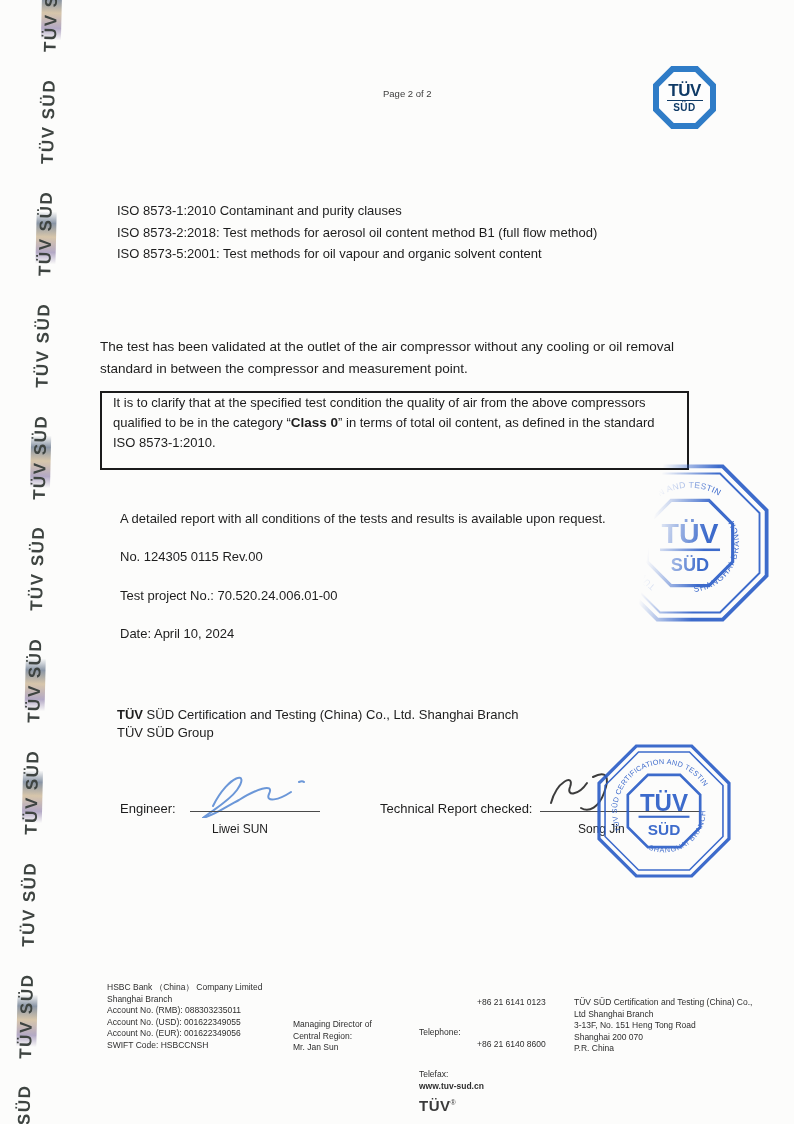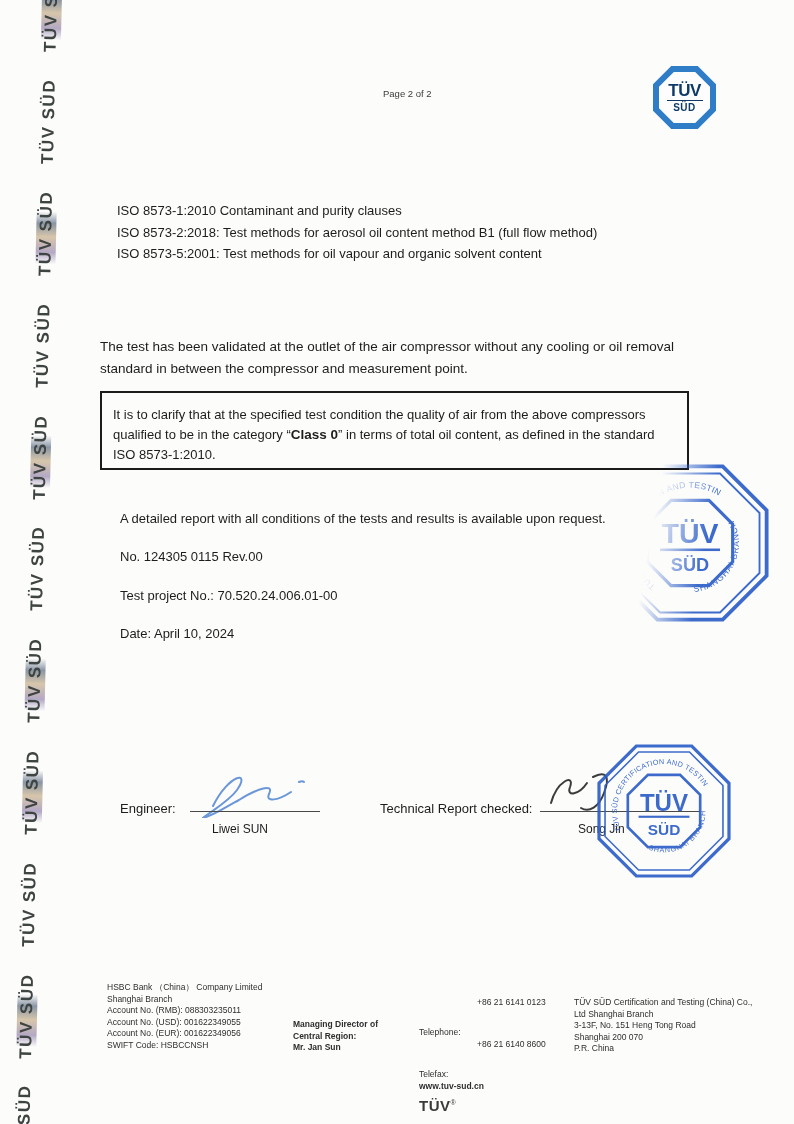--- a/index.html
+++ b/index.html
@@ -38,21 +38,21 @@
   .logo-tuv { color:#0f3a66; font-weight:bold; font-size:17px; line-height:1; letter-spacing:-.5px; }
   .logo-div { width:36px; height:1px; background:#0f3a66; margin:1.5px 0 2px; }
   .logo-sud { color:#0f3a66; font-weight:bold; font-size:10px; letter-spacing:.5px; line-height:1; }
 
   
   .iso-block { position:absolute; left:117px; top:200px; font-size:13px; line-height:21.5px; }
   .coverage-block { position:absolute; left:104px; top:291px; font-size:13px; line-height:22px; }
   .validation-block { position:absolute; left:100px; top:336px; width:592px; font-size:13.5px; line-height:22px; }
   .clarify-box {
     position:absolute; left:100px; top:391px; width:589px; height:79px;
-    border:2px solid #1b1b1b; padding:12px 12px 0 11px;
+    border:2px solid #1b1b1b; padding:0 12px 0 11px;
     font-size:13px; line-height:20px;
   }
   .clarify-box b { font-size:13.5px; }
   .line-item { position:absolute; left:120px; font-size:13px; }
   .request-note { top:511px; }
   .report-number { top:549px; }
   .test-project { top:588px; }
   .report-date { top:626px; }
   .company-block { position:absolute; left:117px; top:706px; font-size:13px; line-height:18px; }
 
@@ -75,21 +75,21 @@
   .stamp.edge {
     left:611px; top:464px; width:158px; height:158px;
     -webkit-mask-image:linear-gradient(100deg, transparent 28%, #000 58%);
     mask-image:linear-gradient(100deg, transparent 28%, #000 58%);
   }
   .stamp.signature { left:597px; top:744px; width:134px; height:134px; }
 
   
   .footer-col { position:absolute; font-size:8.5px; line-height:11.5px; color:#2e2e2e; }
   .footer-bank { left:107px; top:982px; }
-  .footer-director { left:293px; top:1019px;font-weight:bold; }
+  .footer-director { left:293px; top:1019px; }
   .footer-contact { left:419px; top:997px; }
   .footer-address { left:574px; top:997px; }
   .contact-row { display:flex; }
   .contact-row .lbl { width:58px;margin-top:30px; }
   .footer-web { font-weight:bold; margin-top:1px; }
   .footer-tuv-mark { margin-top:4px; font-weight:bold; font-size:15px; letter-spacing:.5px; color:#3a3a3a; }
   .footer-tuv-mark sup { font-size:7px; font-weight:normal; }
 </style>
 </head>
 <body>
@@ -151,20 +151,24 @@
 
   <div class="clarify-box">
     <span>It is to clarify that at the specified test condition the quality of air from the above compressors qualified to be in the category “</span><b>Class 0</b><span>” in terms of total oil content, as defined in the standard ISO 8573-1:2010.</span>
   </div>
 
   <div class="line-item request-note">A detailed report with all conditions of the tests and results is available upon request.</div>
   <div class="line-item report-number">No. 124305 0115 Rev.00</div>
   <div class="line-item test-project">Test project No.: 70.520.24.006.01-00</div>
   <div class="line-item report-date">Date: April 10, 2024</div>
 
+  <div class="company-block">
+    <div><b>TÜV</b><span> SÜD Certification and Testing (China) Co., Ltd. Shanghai Branch</span></div>
+    <div>TÜV SÜD Group</div>
+  </div>
 
   <div class="sig-label engineer">Engineer:</div>
   <svg class="sig-svg engineer" width="150" height="58" viewBox="0 0 150 58">
     <g fill="none" stroke="#6b97d8" stroke-width="2" stroke-linecap="round">
       <path d="M30 46 C 46 14, 68 10, 54 30 C 46 41, 30 50, 20 58"></path>
       <path d="M20 58 C 34 54, 44 46, 56 40 C 72 30, 92 22, 86 34 C 82 43, 96 40, 108 32"></path>
       <path d="M116 22 c 2 -1, 4 -1, 5 0"></path>
     </g>
   </svg>
   <div class="sig-line engineer"></div>

